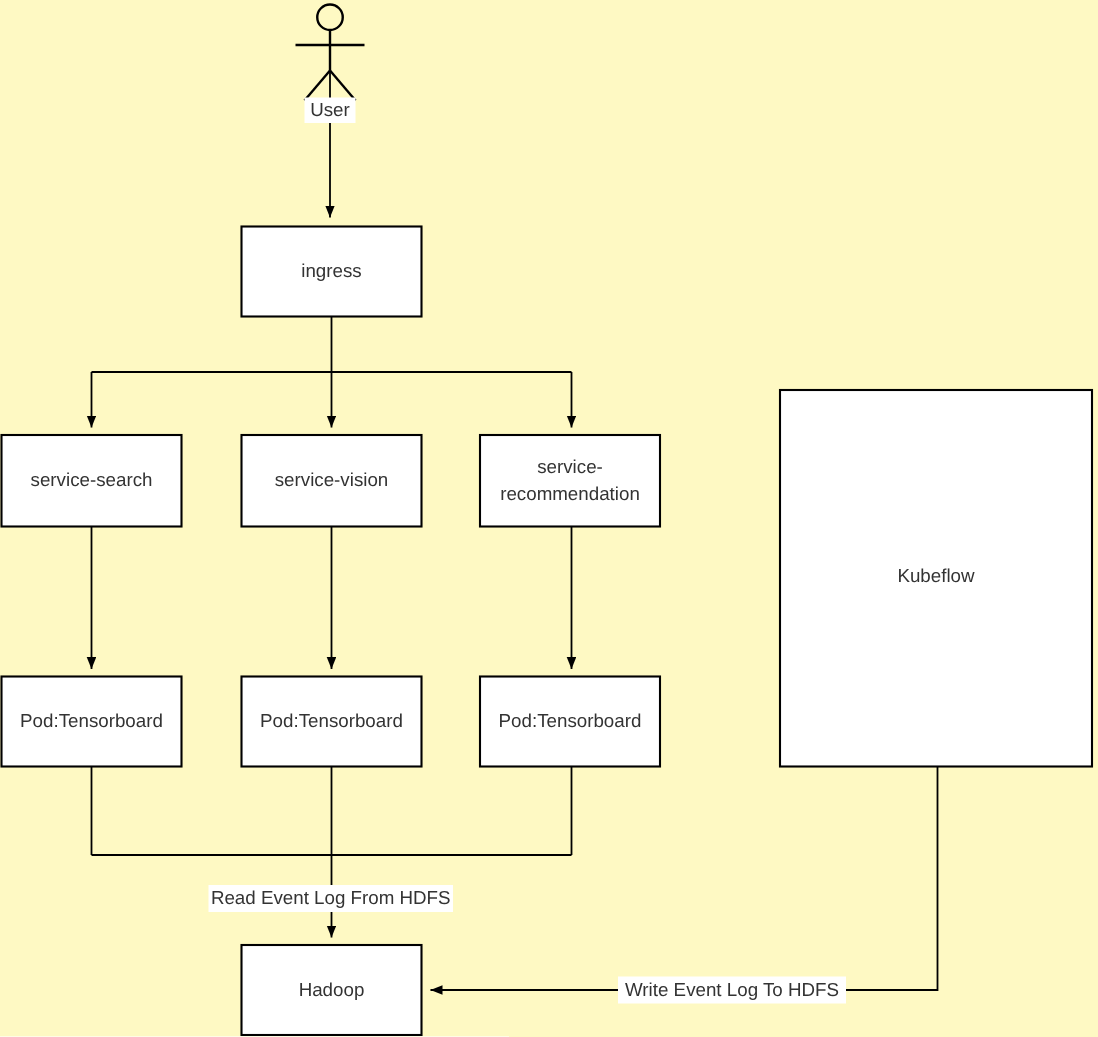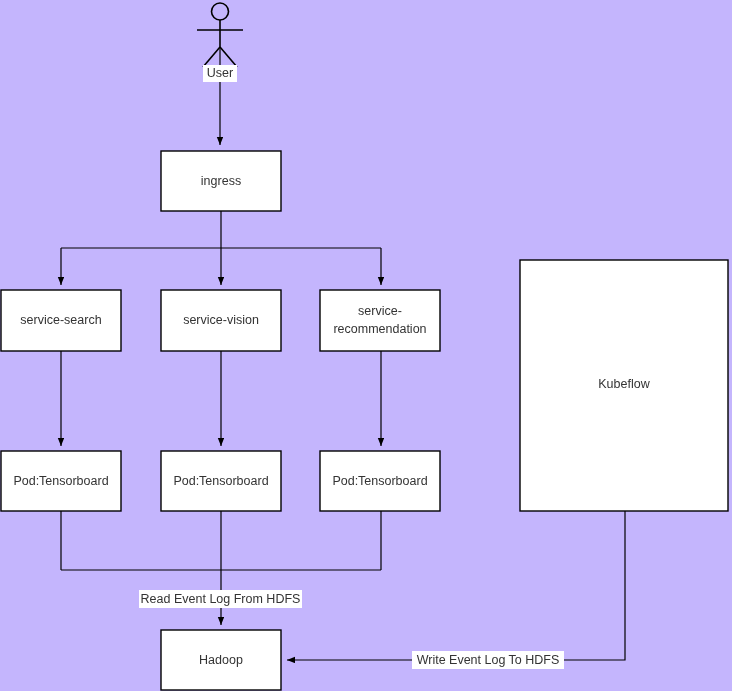--- a/index.html
+++ b/index.html
@@ -8,21 +8,21 @@
     padding: 0;
     background: #ffffff;
   }
   body {
     font-family: "Liberation Sans", sans-serif;
   }
   #canvas {
     position: relative;
     width: 732px;
     height: 691px;
-    background: #c4b5fd;
+    background: #fef9c3;
     overflow: hidden;
   }
   #diagram-svg {
     position: absolute;
     left: 0;
     top: 0;
     width: 732px;
     height: 691px;
     display: block;
   }

